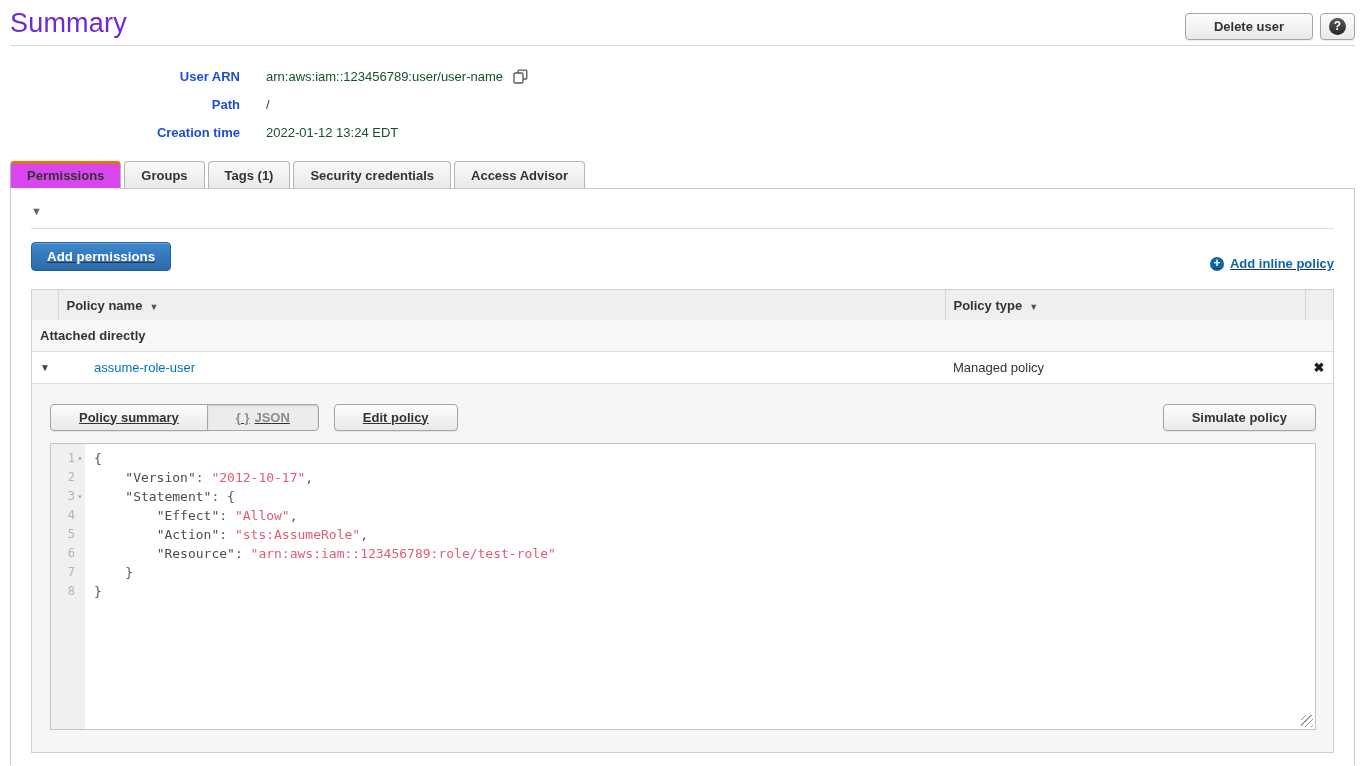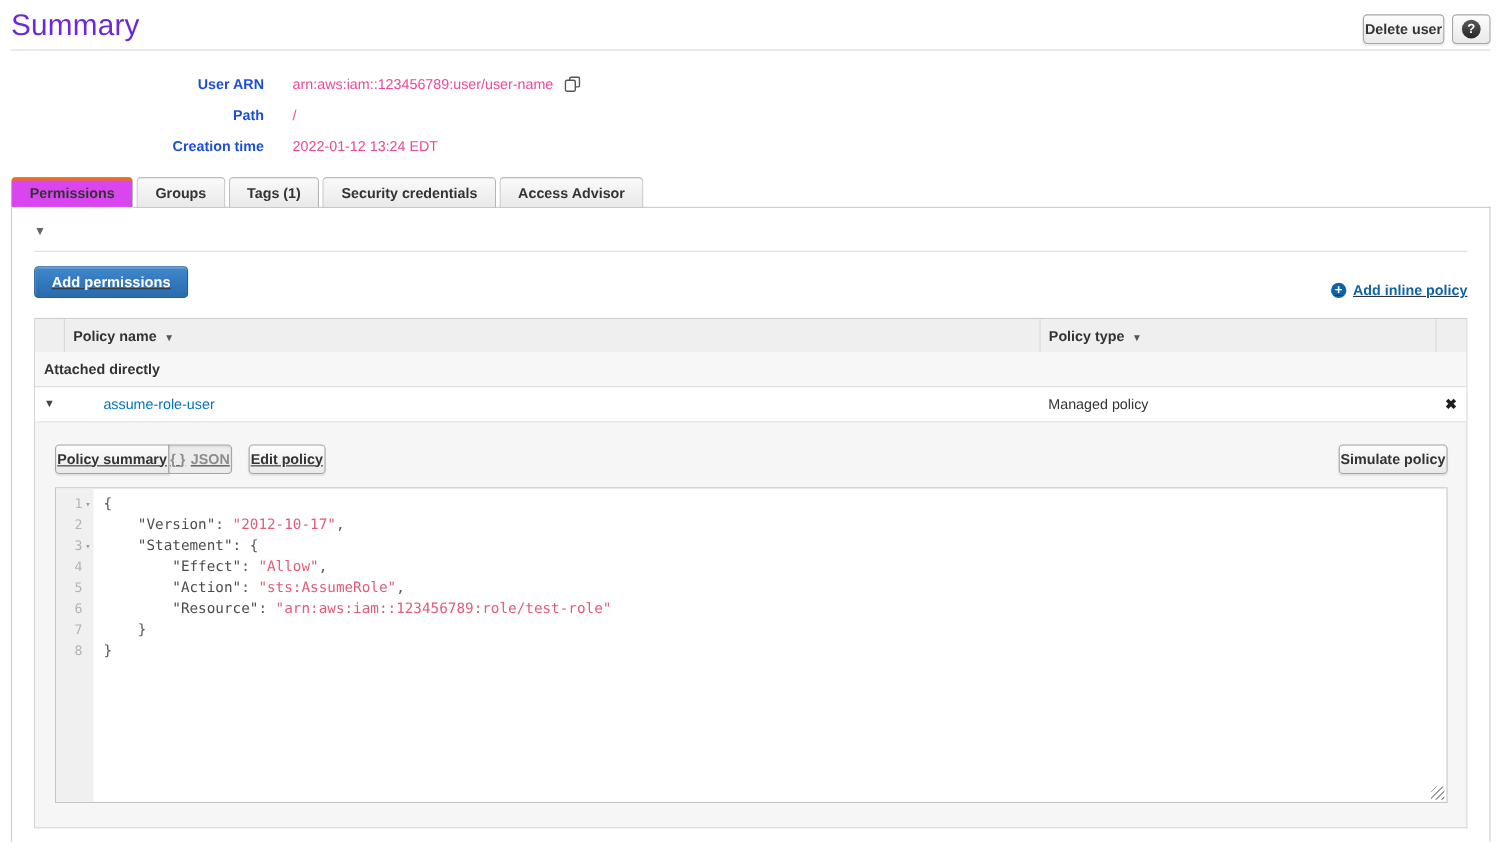--- a/index.html
+++ b/index.html
@@ -7,32 +7,32 @@
     font-family:"Liberation Sans", sans-serif; font-size:13px; color:#333; }
 
   
   .page-header { display:flex; justify-content:space-between; align-items:flex-start;
     padding:8px 7px 0 10px; height:46px; border-bottom:1px solid #d9d9d9; margin:0 7px 0 10px;
     padding-left:0; padding-right:0; }
   .page-title { font-size:27px; color:#6d28d9; font-weight:400; letter-spacing:.2px; }
   .header-actions { display:flex; gap:7px; padding-top:5px; }
   .btn { display:inline-flex; align-items:center; justify-content:center;
     background:linear-gradient(#fdfdfd,#e9e9e9); border:1px solid #a5a5a5; border-radius:4px;
-    font-weight:700; font-size:13px; color:#333; padding:5px 1px; cursor:pointer;
+    font-weight:700; font-size:13px; color:#333; padding:5px 28px; cursor:pointer;
     box-shadow:0 1px 1px rgba(0,0,0,.08); }
   .btn-help { padding:4px 8px; }
   .help-circle { display:inline-block; width:17px; height:17px; border-radius:50%;
     background:linear-gradient(#5a5a5a,#262626); color:#fff; font-weight:700; font-size:12px;
     line-height:17px; text-align:center; }
 
   
   .fields { padding:16px 0 0 0; height:115px; }
   .field-row { display:flex; height:28px; align-items:center; }
   .field-label { width:240px; text-align:right; font-weight:700; color:#1d4ed8; }
-  .field-value { margin-left:26px; color:#ec4899; display:flex; align-items:center; }
+  .field-value { margin-left:26px; color:#14532d; display:flex; align-items:center; }
   .copy-icon { margin-left:10px; cursor:pointer; display:inline-flex; }
 
   
   .tab-bar { display:flex; gap:3px; margin:0 7px -1px 10px; position:relative; z-index:2; }
   .tab { padding:6px 16px 6px 16px; font-weight:700; color:#333; cursor:pointer;
     background:linear-gradient(#fafafa,#e9e9e9); border:1px solid #b5b5b5;
     border-radius:4px 4px 0 0; border-bottom:1px solid #c9c9c9; height:28px; line-height:15px; }
   .tab.active { background:#d946ef; border-top:3px solid #ec7211; border-bottom:1px solid #fff;
     padding-top:4px; }
 

